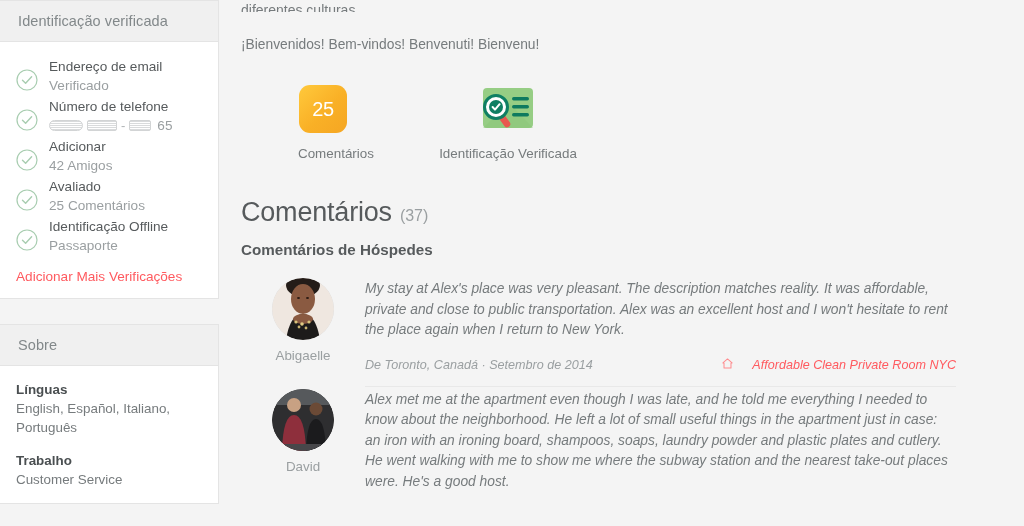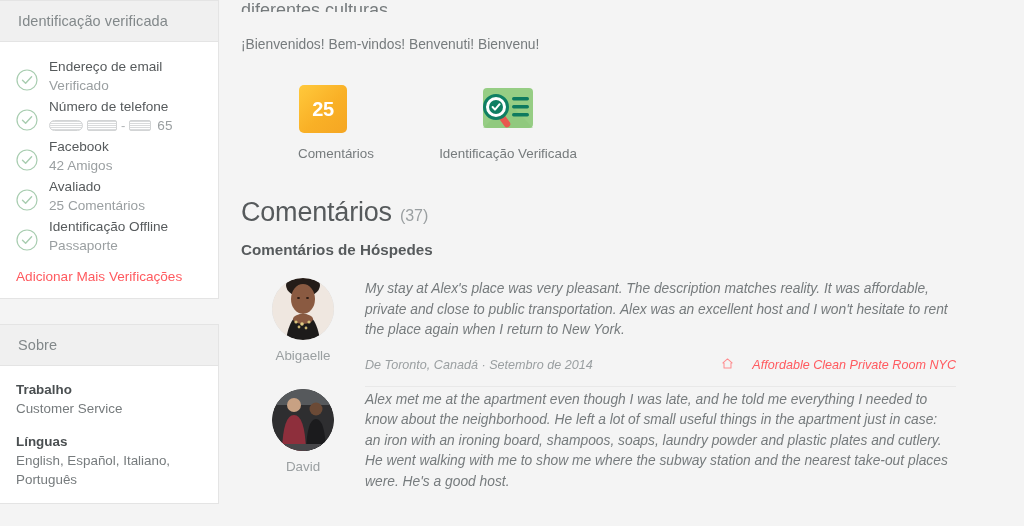--- a/index.html
+++ b/index.html
@@ -132,21 +132,21 @@
 
   
   .main {
     flex: 1;
     padding-left: 22px;
     padding-right: 68px;
     box-sizing: border-box;
     position: relative;
   }
   .intro-cut {
-    font-size: 18px;
+    font-size: 14px;
     color: #767b7d;
     line-height: 21px;
     margin: 0;
     padding-top: 0;
     height: 12px;
     overflow: hidden;
   }
   .intro-line {
     font-size: 13.8px;
     color: #767b7d;
@@ -176,25 +176,25 @@
   }
   .badge-label {
     margin-top: 11px;
     font-size: 13.4px;
     color: #767b7d;
     white-space: nowrap;
   }
   .count-badge {
     width: 48px;
     height: 48px;
-    border-radius: 5px;
+    border-radius: 11px;
     background: linear-gradient(135deg, #ffc93c 0%, #f9b026 55%, #f5a623 100%);
     color: #ffffff;
     font-size: 20px;
-    font-weight: bold;
+    font-weight: normal;
     display: flex;
     align-items: center;
     justify-content: center;
     letter-spacing: -0.3px;
   }
 
   
   .reviews-head {
     margin-top: 36px;
     display: flex;
@@ -318,21 +318,21 @@
           </li>
 
           <li class="verif-row">
             <span class="check-col">
               <svg class="check-icon" viewBox="0 0 22 22">
                 <circle cx="11" cy="11" r="10" fill="none" stroke="#a8cdb0" stroke-width="1.2"></circle>
                 <polyline points="6.5,11.2 9.6,14.2 15.6,7.8" fill="none" stroke="#a8cdb0" stroke-width="1.4" stroke-linecap="round" stroke-linejoin="round"></polyline>
               </svg>
             </span>
             <span class="verif-text">
-              <div class="verif-title">Facebook</div>
+              <div class="verif-title">Adicionar</div>
               <div class="verif-sub">42 Amigos</div>
             </span>
           </li>
 
           <li class="verif-row">
             <span class="check-col">
               <svg class="check-icon" viewBox="0 0 22 22">
                 <circle cx="11" cy="11" r="10" fill="none" stroke="#a8cdb0" stroke-width="1.2"></circle>
                 <polyline points="6.5,11.2 9.6,14.2 15.6,7.8" fill="none" stroke="#a8cdb0" stroke-width="1.4" stroke-linecap="round" stroke-linejoin="round"></polyline>
               </svg>
@@ -361,26 +361,26 @@
         <a class="add-verif">Adicionar Mais Verificações</a>
       </div>
     </section>
 
     <div class="panel-gap"></div>
 
     <section class="panel">
       <div class="panel-header">Sobre</div>
       <div class="panel-body">
         <div class="about-item">
+          <div class="about-label">Línguas</div>
+          <div class="about-value">English, Español, Italiano, Português</div>
+        </div>
+        <div class="about-item">
           <div class="about-label">Trabalho</div>
           <div class="about-value">Customer Service</div>
-        </div>
-        <div class="about-item">
-          <div class="about-label">Línguas</div>
-          <div class="about-value">English, Español, Italiano, Português</div>
         </div>
       </div>
     </section>
 
   </aside>
 
   <main class="main">
 
     <p class="intro-cut">diferentes culturas.</p>
 

